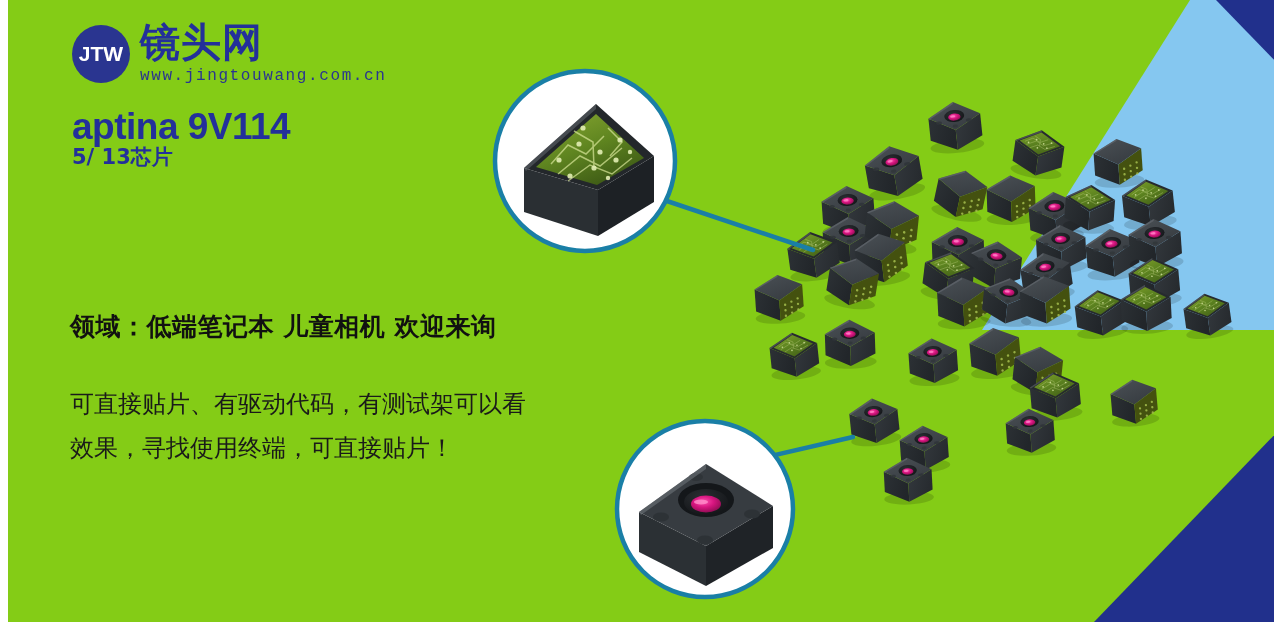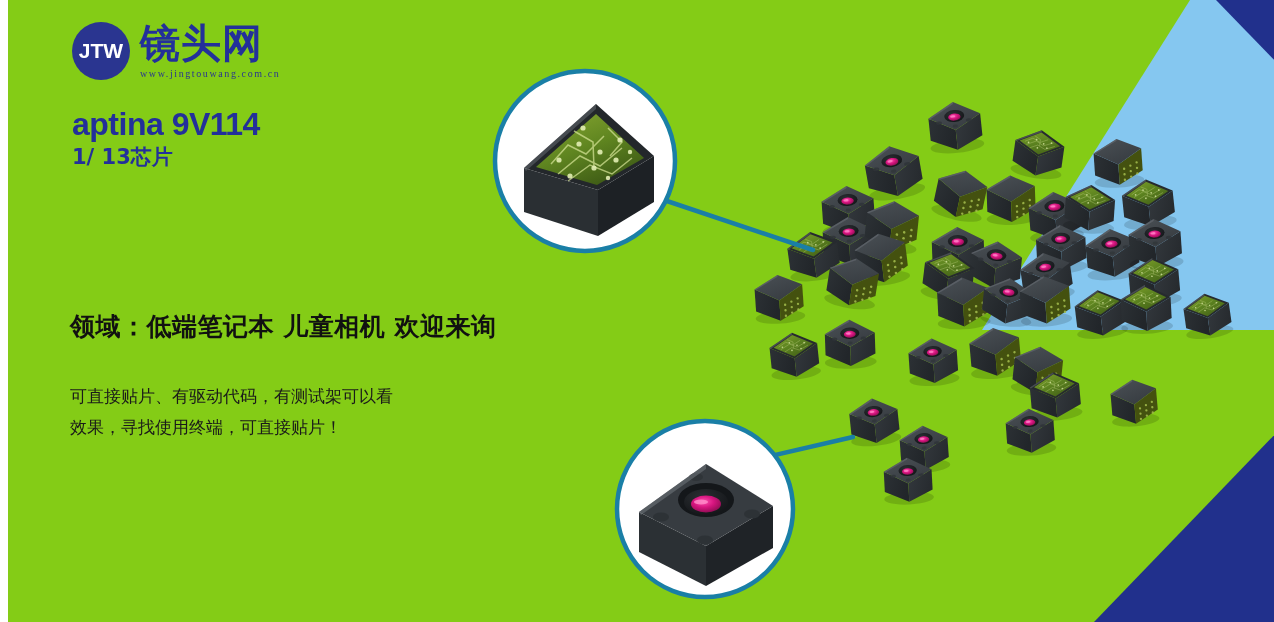--- a/index.html
+++ b/index.html
@@ -12,34 +12,34 @@
   .corner-bl{position:absolute;bottom:0;right:0;width:240px;height:215px;overflow:hidden;pointer-events:none;}
 
   
   .logo{position:absolute;left:64px;top:22px;display:flex;align-items:center;}
   .logo-mark{width:58px;height:58px;border-radius:50%;display:flex;align-items:center;
              justify-content:center;color:#fff;font-weight:bold;font-size:21px;letter-spacing:0px;
              font-family:"Liberation Sans",sans-serif;}
   .logo-text{margin-left:10px;display:flex;flex-direction:column;justify-content:center;}
   .logo-cn{font-size:40px;font-weight:bold;line-height:1;letter-spacing:1px;
            font-family:"DejaVu Sans","Liberation Sans",sans-serif;}
-  .logo-url{font-size:10px;letter-spacing:1.6px;margin-top:5px;
-            font-family:Liberation Serif, serif;}
+  .logo-url{font-size:16px;letter-spacing:1.6px;margin-top:5px;
+            font-family:Liberation Mono, monospace;}
 
   
-  .title{position:absolute;left:64px;top:108px;font-size:32px;font-weight:bold;
+  .title{position:absolute;left:64px;top:108px;font-size:37px;font-weight:bold;
          letter-spacing:-0.5px;line-height:1.05;}
   .subtitle{position:absolute;left:64px;top:146px;font-size:21px;font-weight:bold;
             font-family:"DejaVu Sans","Liberation Sans",sans-serif;line-height:1.1;}
 
   .domain-line{position:absolute;left:62px;top:310px;font-size:25px;font-weight:bold;color:#111;
                font-family:"DejaVu Sans","Liberation Sans",sans-serif;letter-spacing:0.5px;
                white-space:nowrap;}
-  .body-copy{position:absolute;left:62px;top:382px;width:530px;font-size:17px;color:#1a1a1a;
-             line-height:1.85;font-family:Liberation Mono, monospace;}
+  .body-copy{position:absolute;left:62px;top:382px;width:530px;font-size:24px;color:#1a1a1a;
+             line-height:1.85;font-family:Liberation Serif, serif;}
 
   
   .stage{position:absolute;left:0;top:0;width:1274px;height:622px;}
 </style>
 </head>
 <body>
 
 <div class="page">
 
   <div class="corner-band">
@@ -59,21 +59,21 @@
     <div class="logo-mark" style="background:#2a3590">
       <span>JTW</span>
     </div>
     <div class="logo-text">
       <div class="logo-cn" style="color:#23309a">镜头网</div>
       <div class="logo-url" style="color:#2a3590">www.jingtouwang.com.cn</div>
     </div>
   </div>
 
   <div class="title" style="color:#23309a">aptina 9V114</div>
-  <div class="subtitle" style="color:#23309a">1/ 13芯片</div>
+  <div class="subtitle" style="color:#23309a">5/ 13芯片</div>
 
   <div class="domain-line">领域：低端笔记本 儿童相机 欢迎来询</div>
 
   <div class="body-copy">
     <div>可直接贴片、有驱动代码，有测试架可以看</div>
     <div>效果，寻找使用终端，可直接贴片！</div>
   </div>
 
   <div class="stage">
     <svg width="1274" height="622" viewBox="0 0 1274 622" xmlns="http://www.w3.org/2000/svg">

